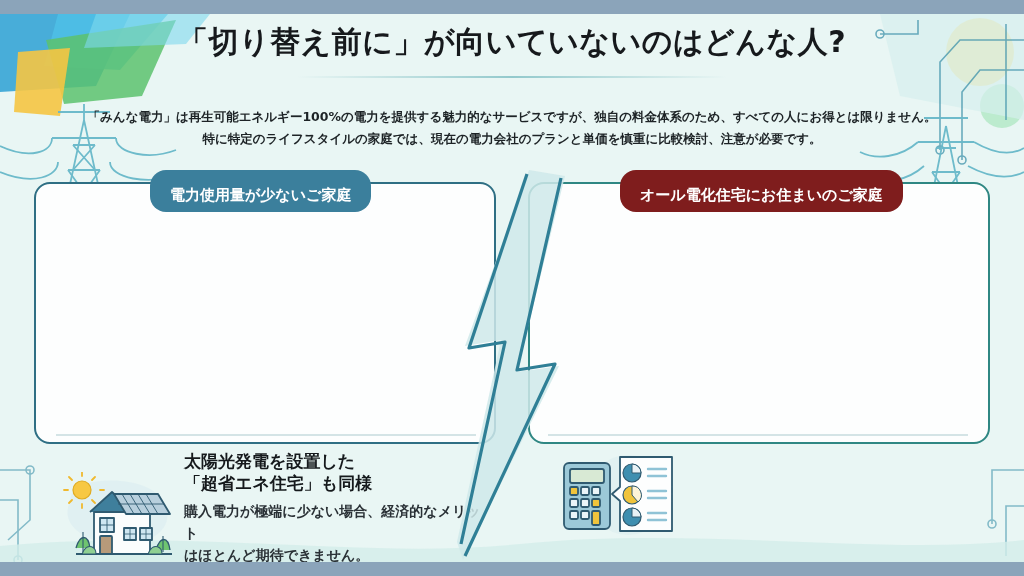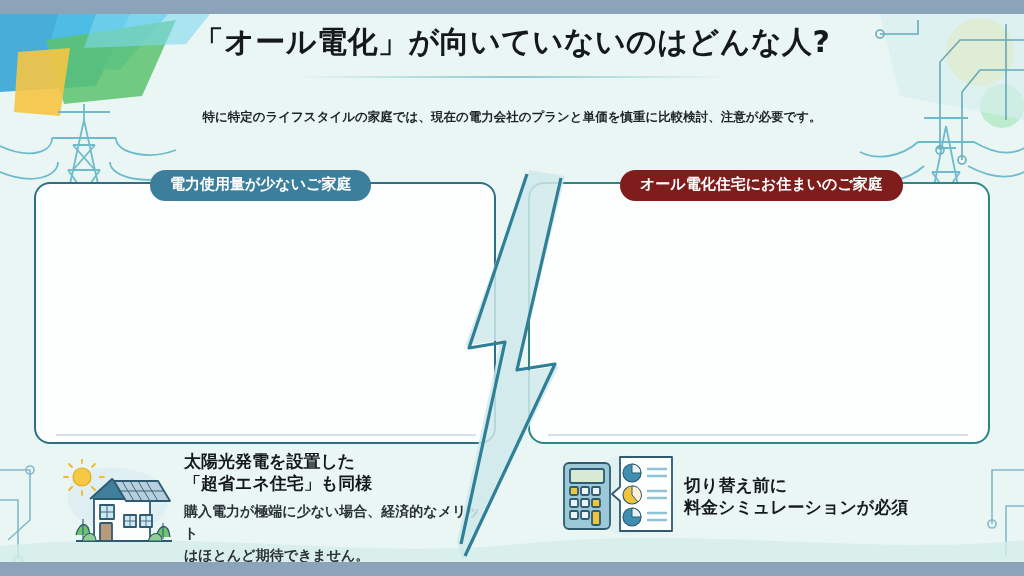--- a/index.html
+++ b/index.html
@@ -40,21 +40,21 @@
   .card {
     position: absolute; top: 182px; height: 262px;
     background: #fdfefe; border: 2.2px solid #2f6f84;
     border-radius: 16px; z-index: 12;
   }
   .card-left  { left: 34px;  width: 462px; }
   .card-right { left: 528px; width: 462px; border-color: #2f8783; }
 
   .badge {
     position: absolute; top: 170px; z-index: 25;
-    padding: 5px 20px 7px; border-radius: 16px;
+    padding: 16px 20px 7px; border-radius: 16px;
     color: #ffffff; font-size: 15px; font-weight: 700; white-space: nowrap;
   }
   .badge-left  { left: 150px; background: #3b7f9c; }
   .badge-right { left: 620px; background: #7f1d1d; }
 
   .bolt { position: absolute; left: 455px; top: 170px; z-index: 30; }
 
   .col { position: absolute; top: 196px; width: 212px; }
   .col-a { left: 48px; }
   .col-b { left: 282px; }
@@ -70,21 +70,21 @@
     font-size: 11.3px; font-weight: 600; color: #2a3136;
     line-height: 1.58; margin-top: 9px;
   }
 
   .divider {
     position: absolute; top: 434px; height: 1.5px; background: #d4e4e6; z-index: 14;
   }
   .divider-l { left: 56px; width: 420px; }
   .divider-r { left: 548px; width: 420px; }
 
-  .foot { position: absolute; top: 446px; z-index: 16; display: flex; align-items: center; }
+  .foot { position: absolute; top: 446px; z-index: 16; display: flex; align-items: flex-end; }
   .foot-l { left: 52px; width: 432px; }
   .foot-r { left: 552px; width: 432px; }
   .foot-art { width: 132px; height: 96px; flex: 0 0 132px; display: flex; align-items: center; justify-content: center; }
   .foot-txt { padding-top: 4px; }
   .foot-h { font-size: 17px; font-weight: 700; color: #15191c; line-height: 1.3; }
   .foot-b { font-size: 14px; font-weight: 600; color: #2a3136; line-height: 1.56; margin-top: 7px; }
 </style>
 </head>
 <body>
 
@@ -141,23 +141,24 @@
       <path d="M918,142 C900,158 876,160 860,152 M974,142 C998,156 1014,154 1024,148"></path>
       <path d="M924,166 C906,182 884,184 868,176 M968,166 C994,180 1012,178 1024,172"></path>
     </g>
 
     <path d="M0,546 C200,528 360,560 520,544 C700,526 880,556 1024,540 L1024,562 L0,562 Z" fill="#d3eeea" opacity="0.8"></path>
   </svg>
 
   <div class="bar-top"></div>
   <div class="bar-bottom"></div>
 
-  <div class="title">「オール電化」が向いていないのはどんな人?</div>
+  <div class="title">「切り替え前に」が向いていないのはどんな人?</div>
   <div class="title-rule"></div>
   <div class="lede">
+    <div>「みんな電力」は再生可能エネルギー100%の電力を提供する魅力的なサービスですが、独自の料金体系のため、すべての人にお得とは限りません。</div>
     <div>特に特定のライフスタイルの家庭では、現在の電力会社のプランと単価を慎重に比較検討、注意が必要です。</div>
   </div>
 
   <div class="card card-left"></div>
   <div class="card card-right"></div>
 
   <div class="badge badge-left">電力使用量が少ないご家庭</div>
   <div class="badge badge-right">オール電化住宅にお住まいのご家庭</div>
 
   <svg class="bolt" width="116" height="400" viewBox="0 0 116 400">
@@ -387,18 +388,16 @@
           <path d="M78,70 L78,61 A9,9 0 0,1 87,70 Z" fill="#e8f2f6" stroke="#2f5a70" stroke-width="1"></path>
         </g>
         <g stroke="#8fc3d6" stroke-width="2.4" stroke-linecap="round">
           <path d="M94,22 L112,22 M94,29 L112,29"></path>
           <path d="M94,44 L112,44 M94,51 L112,51"></path>
           <path d="M94,66 L112,66 M94,73 L112,73"></path>
         </g>
       </svg>
     </div>
     <div class="foot-txt">
-      <div class="foot-h" style="white-space:pre-line">切り替え前に
-料金シミュレーションが必須</div>
     </div>
   </div>
 
 </div>
 
 </body></html>

